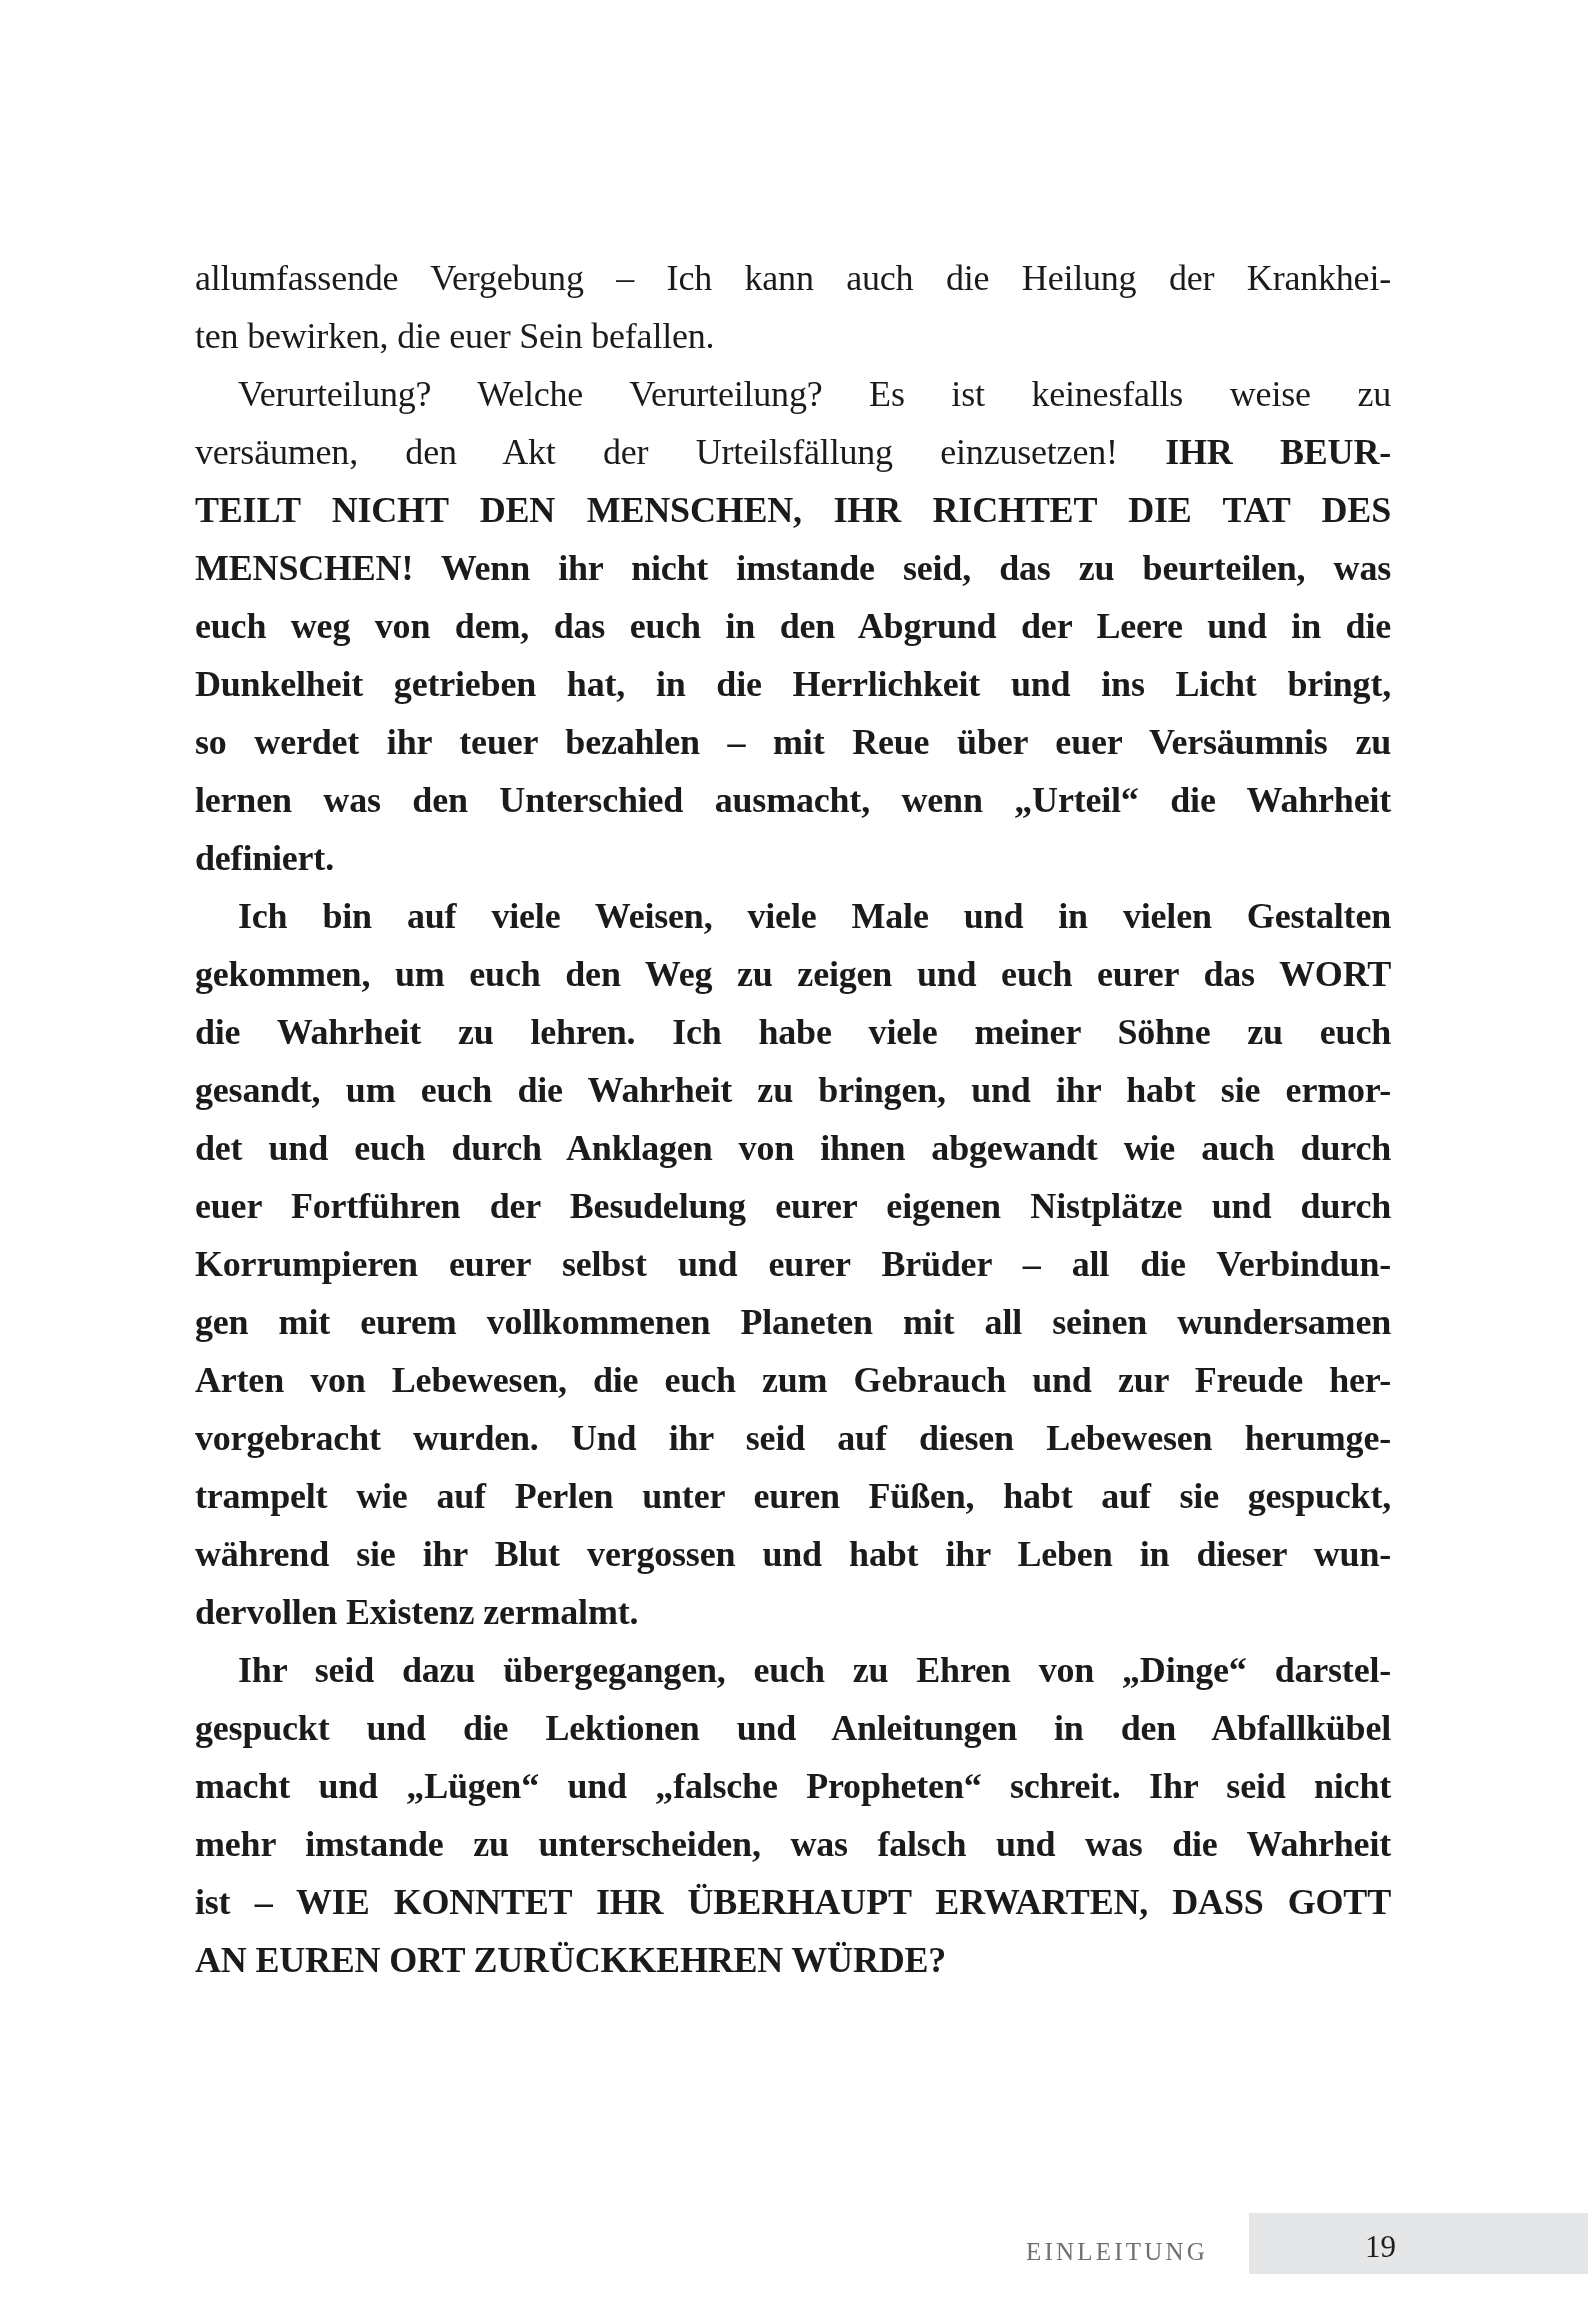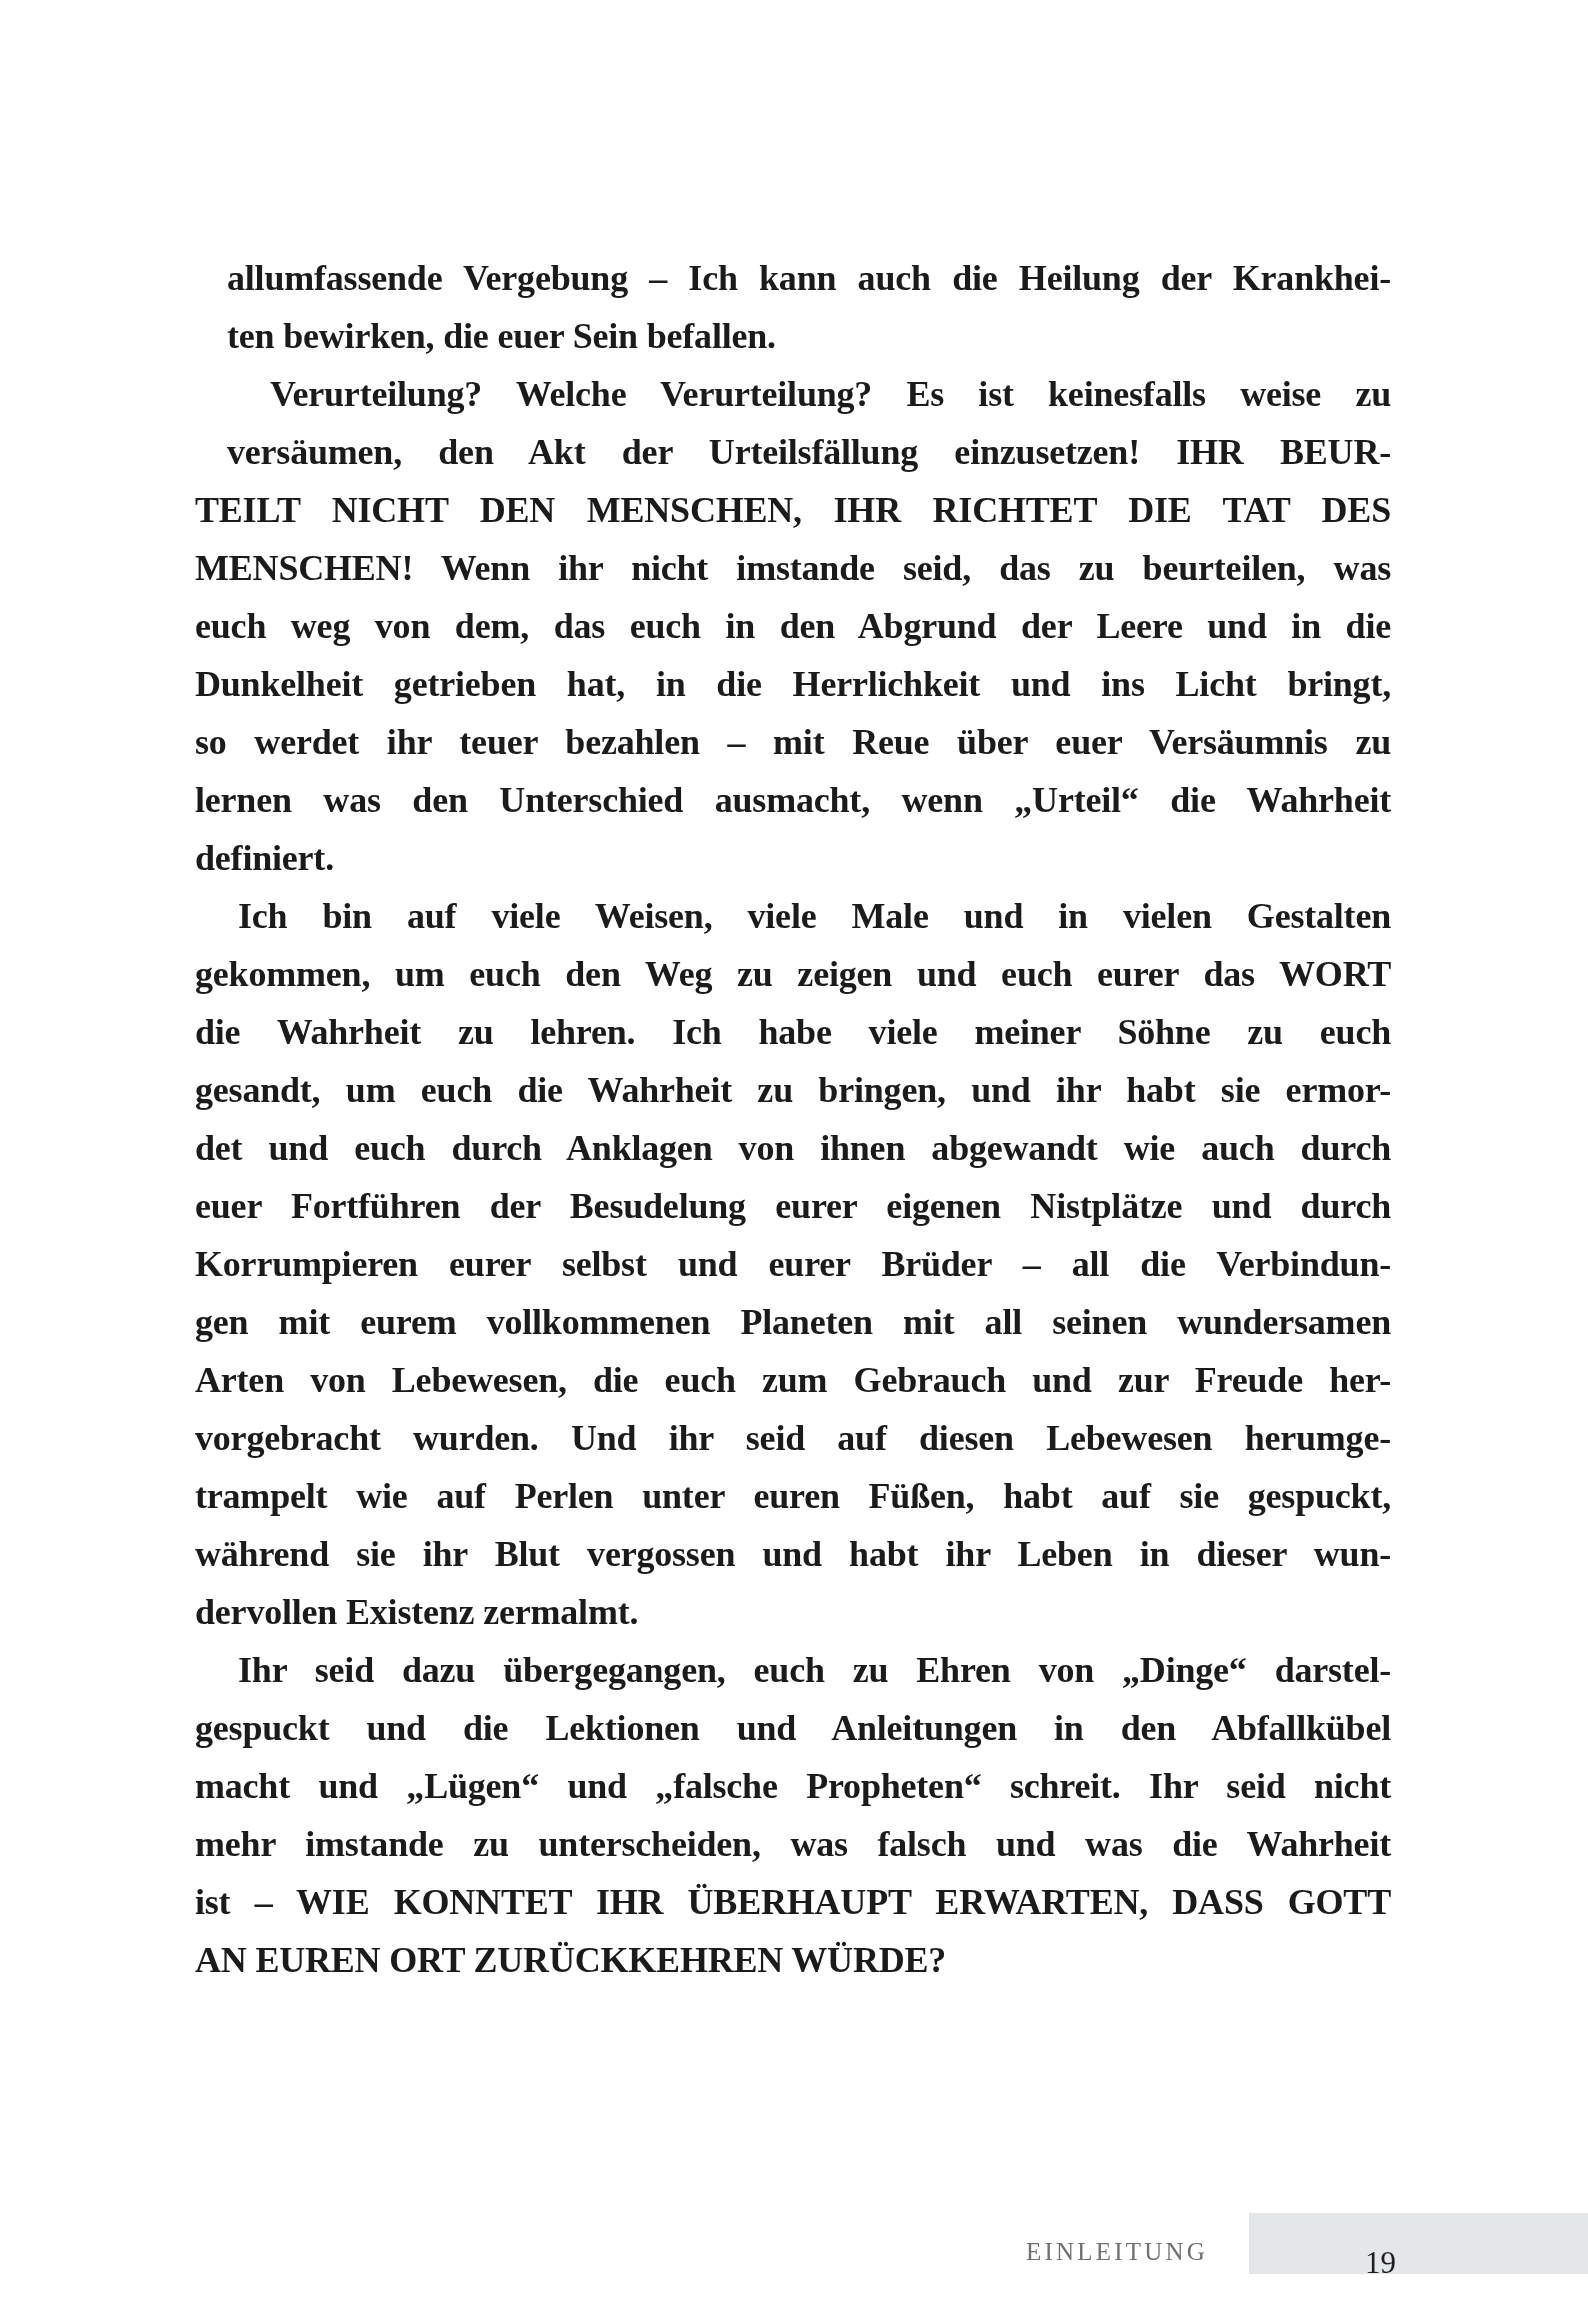--- a/index.html
+++ b/index.html
@@ -31,21 +31,21 @@
     text-align-last:justify;
     white-space:normal;
   }
   .line.lastline{
     text-align-last:left;
   }
   .line.first{
     text-indent:43px;
   }
   .b{font-weight:700;}
-  .r{font-weight:700;margin-left:32px;}
+  .r{font-weight:400;}
   .footer-box{
     position:absolute;
     left:1249px;top:2213px;
     width:339px;height:61px;
     background:var(--footer-box);
   }
   .footer-label{
     position:absolute;
     left:556px;top:2239px;
     width:652px;
@@ -56,21 +56,20 @@
     letter-spacing:3.2px;
   }
   .footer-pagenum{
     position:absolute;
     left:1249px;top:2231px;
     width:147px;
     text-align:right;
     color:var(--page-number);
     font-size:31px;
     line-height:31px;
-    margin-top:16px;
   }
 </style>
 </head>
 <body>
 
 <div class="page">
 
   <main class="textblock">
       <div class="para">
         <div class="line"><span class="r">allumfassende Vergebung – Ich kann auch die Heilung der Krankhei-</span></div>

